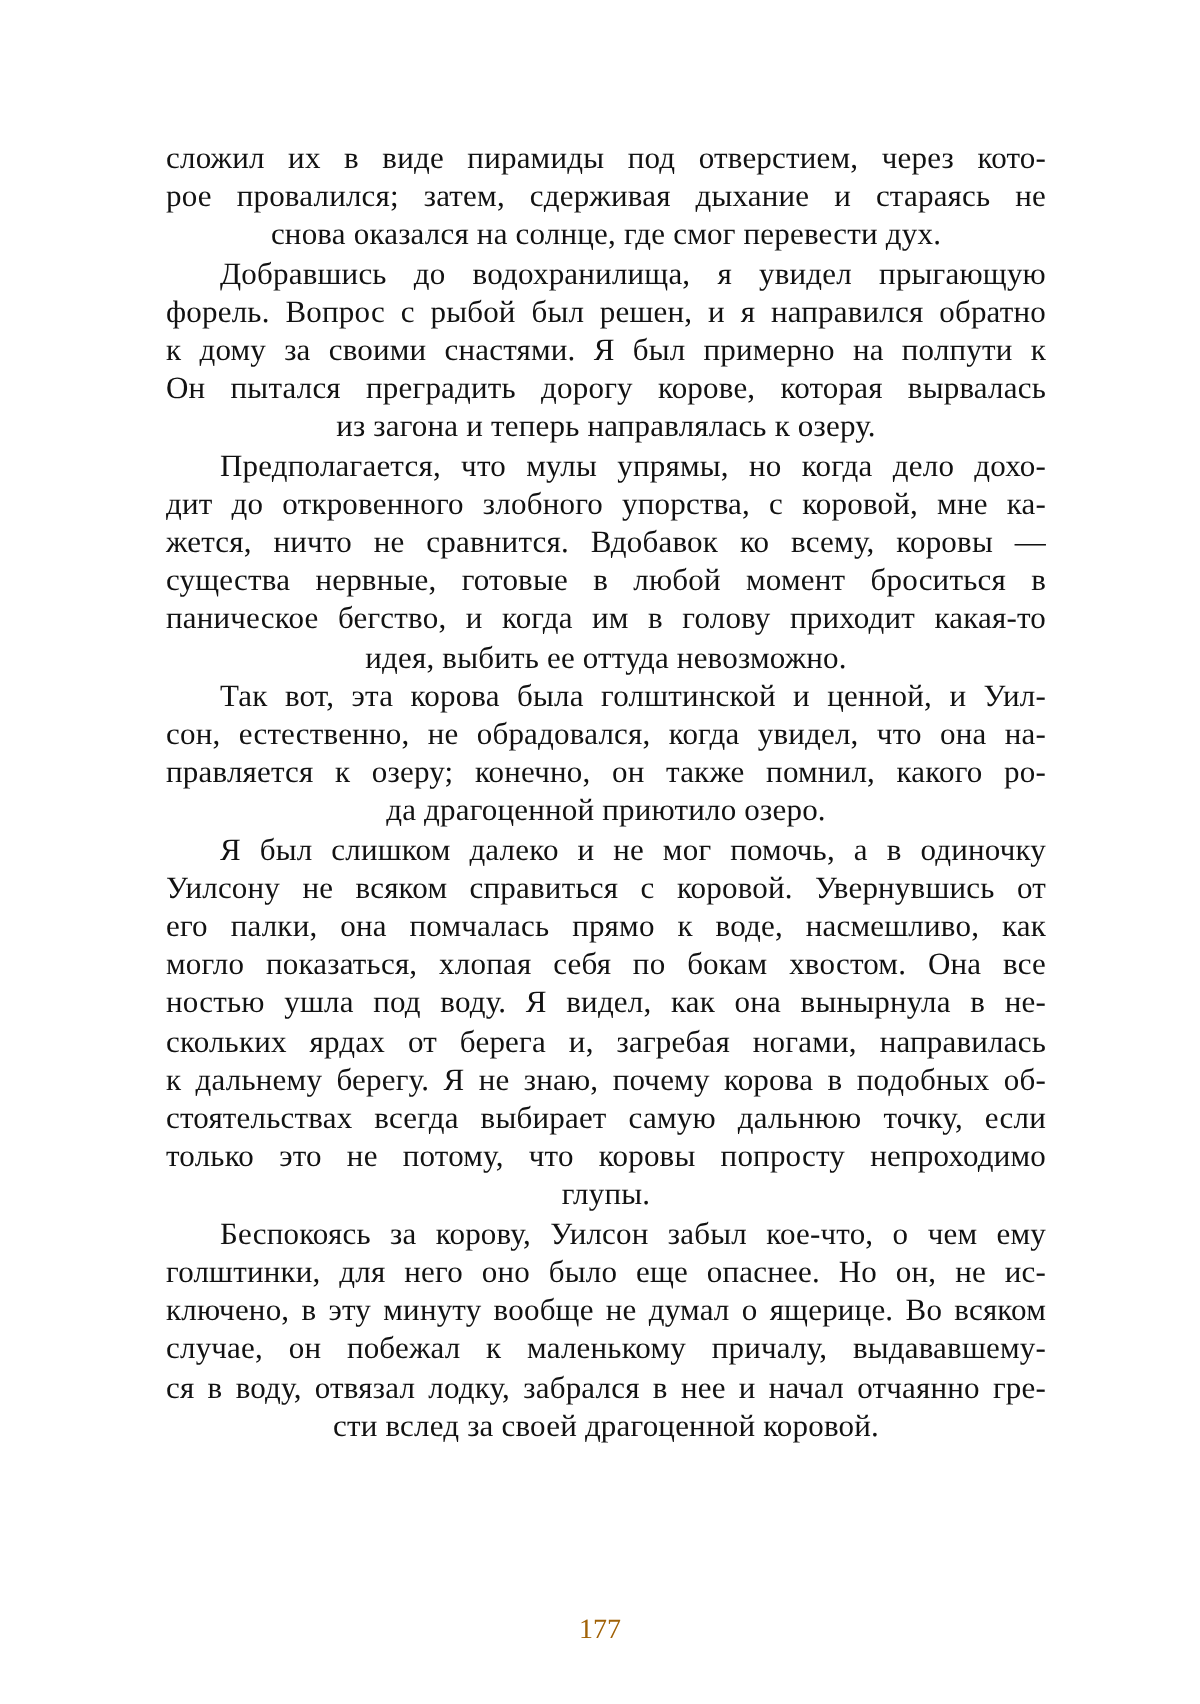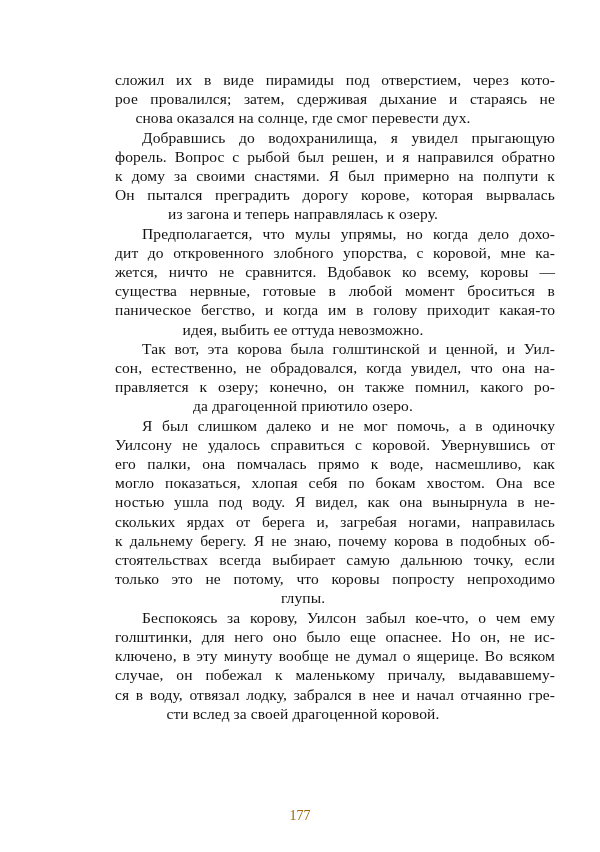--- a/index.html
+++ b/index.html
@@ -25,21 +25,20 @@
     line-height: 19.2px;
     letter-spacing: 0.1px;
   }
   .line {
     width: 100%;
     text-align: center;
   }
   .line.just {
     text-align: justify;
     text-align-last: justify;
-    margin-left: 32px;
     -moz-text-align-last: justify;
   }
   .line.indent {
     text-indent: 27px;
   }
   .page-number {
     position: absolute;
     left: 0;
     top: 808px;
     width: 100%;
@@ -65,21 +64,21 @@
       <div class="line just">дит до откровенного злобного упорства, с коровой, мне ка-</div>
       <div class="line just">жется, ничто не сравнится. Вдобавок ко всему, коровы —</div>
       <div class="line just">существа нервные, готовые в любой момент броситься в</div>
       <div class="line just">паническое бегство, и когда им в голову приходит какая-то</div>
       <div class="line">идея, выбить ее оттуда невозможно.</div>
       <div class="line just indent">Так вот, эта корова была голштинской и ценной, и Уил-</div>
       <div class="line just">сон, естественно, не обрадовался, когда увидел, что она на-</div>
       <div class="line just">правляется к озеру; конечно, он также помнил, какого ро-</div>
       <div class="line">да драгоценной приютило озеро.</div>
       <div class="line just indent">Я был слишком далеко и не мог помочь, а в одиночку</div>
-      <div class="line just">Уилсону не удалось справиться с коровой. Увернувшись от</div>
+      <div class="line just">Уилсону не всяком справиться с коровой. Увернувшись от</div>
       <div class="line just">его палки, она помчалась прямо к воде, насмешливо, как</div>
       <div class="line just">могло показаться, хлопая себя по бокам хвостом. Она все</div>
       <div class="line just">ностью ушла под воду. Я видел, как она вынырнула в не-</div>
       <div class="line just">скольких ярдах от берега и, загребая ногами, направилась</div>
       <div class="line just">к дальнему берегу. Я не знаю, почему корова в подобных об-</div>
       <div class="line just">стоятельствах всегда выбирает самую дальнюю точку, если</div>
       <div class="line just">только это не потому, что коровы попросту непроходимо</div>
       <div class="line">глупы.</div>
       <div class="line just indent">Беспокоясь за корову, Уилсон забыл кое-что, о чем ему</div>
       <div class="line just">голштинки, для него оно было еще опаснее. Но он, не ис-</div>

